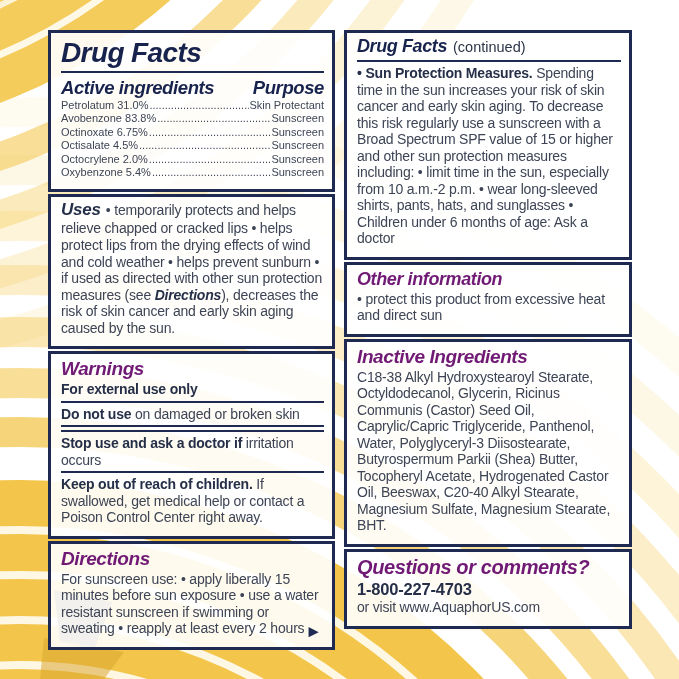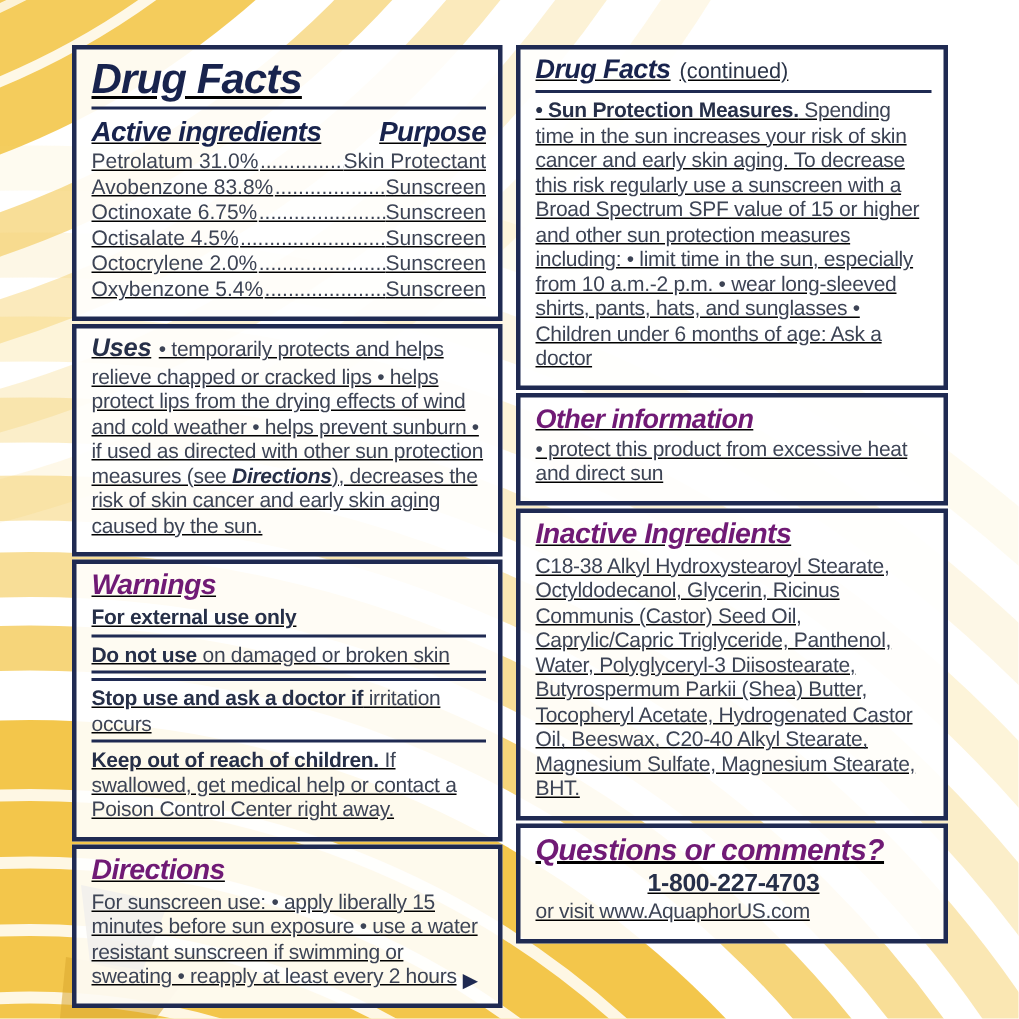--- a/index.html
+++ b/index.html
@@ -12,21 +12,20 @@
 
   .col { position:absolute; top:30px; z-index:2; display:flex; flex-direction:column; gap:2px; }
   .col-left  { left:48px;  width:287px; }
   .col-right { left:344px; width:288px; }
 
   .box {
     border:3.5px solid #1f2a52;
     background:rgba(255,255,255,0.90);
     padding:3px 8px 10px 10px;
     box-sizing:border-box;
-    text-decoration:underline;
   }
 
   .df-title {
     margin:1px 0 2px 0;
     font-size:28px; font-style:italic; font-weight:bold;
     color:#18234d; letter-spacing:-0.6px;
   }
   .title-rule { border:none; border-top:2.5px solid #1f2a52; margin:2px 0 4px 0; }
   .thin-rule  { border:none; border-top:2px solid #1f2a52; margin:3px 0; }
 
@@ -43,39 +42,39 @@
     color:#3d4455; letter-spacing:-0.2px;
   }
   .b  { font-weight:bold; color:#262f48; }
   .bi { font-weight:bold; font-style:italic; color:#262f48; }
 
   .ai-header {
     display:flex; justify-content:space-between; align-items:flex-end;
     font-size:18.5px; font-style:italic; font-weight:bold;
     color:#18234d; letter-spacing:-0.4px; margin-top:1px;gap:32px;
   }
-  .ai-row { display:flex; align-items:baseline; font-size:14px; line-height:1.22; color:#3d4455; }
+  .ai-row { display:flex; align-items:baseline; font-size:11px; line-height:1.22; color:#3d4455; }
   .ai-name, .ai-purpose { white-space:nowrap; }
   .ai-leader { flex:1; overflow:hidden; white-space:nowrap; padding:0 1px; color:#3d4455; }
 
   .uses-h { font-size:17px; margin-right:5px; }
 
   .warn-item { margin:0; }
 
   .directions-box { position:relative; }
   .dir-arrow {
     position:absolute; right:10px; bottom:7px;
     color:#1f2a52; font-size:17px; line-height:1;
   }
 
   .cont-header { display:flex; align-items:baseline; gap:6px; }
   .cont-title { font-size:18px; font-style:italic; font-weight:bold; color:#18234d; letter-spacing:-0.4px; }
   .cont-suffix { font-size:14.5px; color:#2b3448; }
 
-  .phone { font-weight:bold; color:#262f48; font-size:16.5px; margin-top:1px;text-align:center; }
+  .phone { font-weight:bold; color:#262f48; font-size:16.5px; margin-top:1px; }
 </style>
 </head>
 <body>
 
 <svg class="bg" width="679" height="679" viewBox="0 0 679 679" aria-hidden="true">
   <rect width="679" height="679" fill="#ffffff"></rect>
 
   <g>
     <circle cx="-200" cy="-420" r="560" fill="#f3c84e" opacity="0.92"></circle>
     <circle cx="-200" cy="-420" r="470" fill="none" stroke="#ffffff" stroke-width="6" opacity="0.75"></circle>

